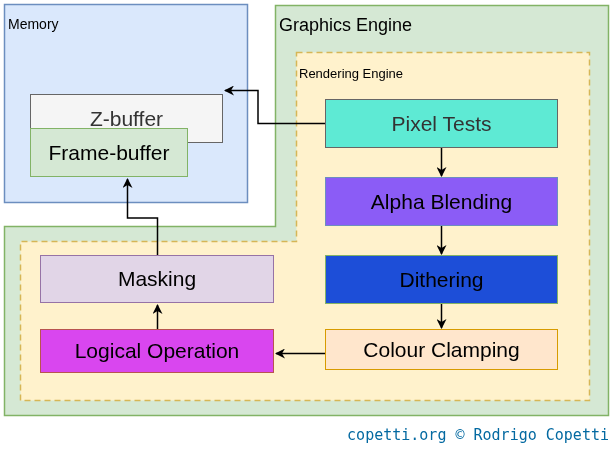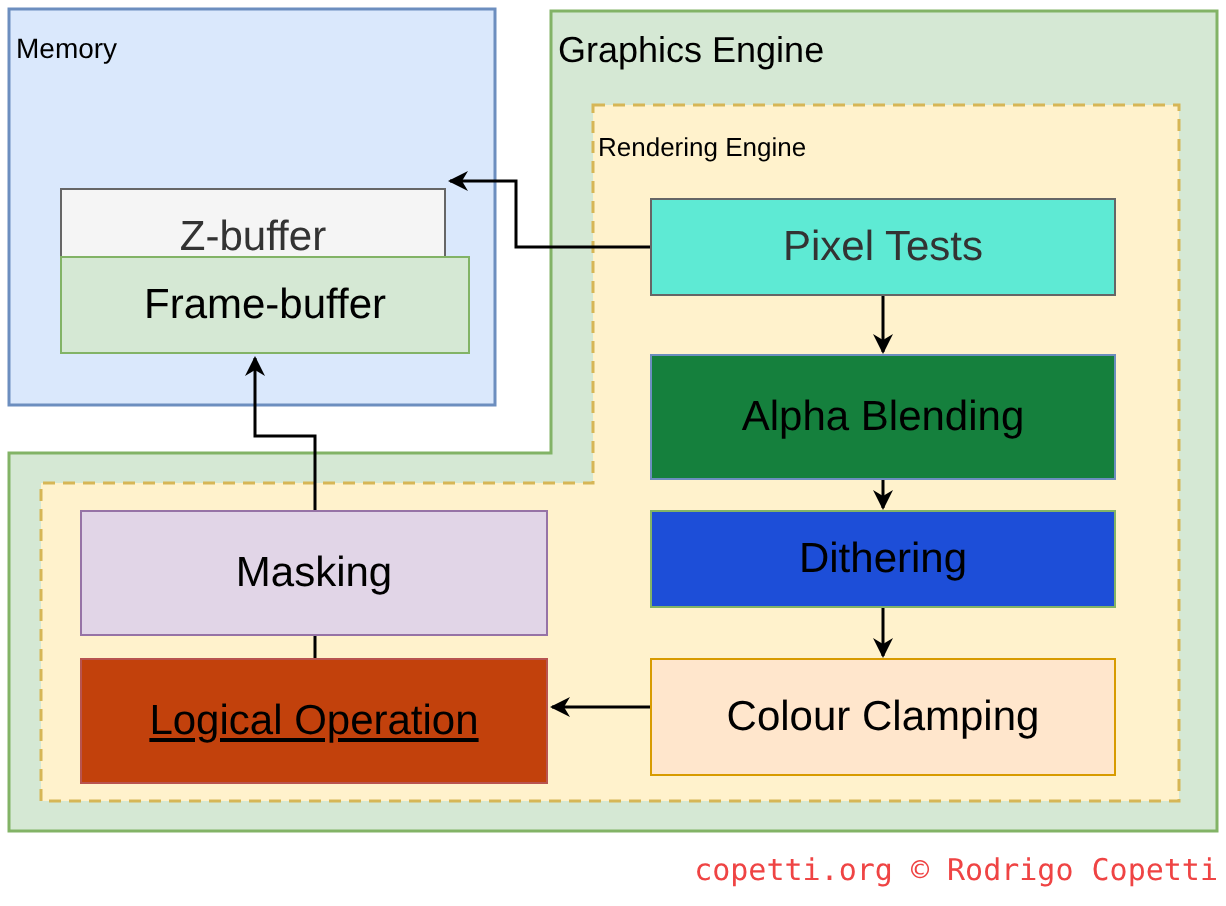--- a/index.html
+++ b/index.html
@@ -1,20 +1,20 @@
 <!DOCTYPE html>
 <html><head>
 <meta charset="utf-8">
 <style>
   html, body { margin:0; padding:0; background:#ffffff; }
   body { width:613px; height:453px; position:relative; overflow:hidden; font-family:"Liberation Sans", sans-serif; }
   svg { position:absolute; left:0; top:0; }
   .lbl { position:absolute; color:#000; white-space:nowrap; }
   .box { position:absolute; box-sizing:border-box; display:flex; align-items:center; justify-content:center; font-size:21px; color:#000; }
-  .footer { position:absolute; right:4px; top:426px; font-family:"DejaVu Sans Mono", monospace; font-size:15px; color:#ef4444; }
+  .footer { position:absolute; right:4px; top:426px; font-family:"DejaVu Sans Mono", monospace; font-size:15px; color:#0369a1; }
 </style>
 </head>
 <body>
 
 <svg width="613" height="453">
   <defs>
     <marker id="arrow" markerWidth="10" markerHeight="10" refX="9" refY="5" orient="auto" markerUnits="userSpaceOnUse">
       <path d="M0,0 L10,5 L0,10 L3,5 Z" fill="#000"></path>
     </marker>
   </defs>
@@ -34,35 +34,35 @@
   <path d="M157.5,255 L157.5,218 L127.5,218 L127.5,179" fill="none" stroke="#000" stroke-width="1.5" marker-end="url(#arrow)"></path>
 </svg>
 
 <div class="lbl" style="left:8px; top:16px; font-size:14px;">Memory</div>
 <div class="lbl" style="left:279px; top:15px; font-size:18px;">Graphics Engine</div>
 <div class="lbl" style="left:299px; top:66px; font-size:13px;">Rendering Engine</div>
 
 <div class="box" style="left: 30px; top: 66px; width: 193px; height: 49px; background: rgb(245, 245, 245); border: 1.5px solid rgb(102, 102, 102); color: rgb(51, 51, 51); margin-top: 28px;">
   <span>Z-buffer</span>
 </div>
-<div class="box" style="left: 30px; top: 128px; width: 205px; height: 49px; background: rgb(213, 232, 212); border: 1.5px solid rgb(130, 179, 102); color: rgb(0, 0, 0);">
+<div class="box" style="left: 30px; top: 128px; width: 158px; height: 49px; background: rgb(213, 232, 212); border: 1.5px solid rgb(130, 179, 102); color: rgb(0, 0, 0);">
   <span>Frame-buffer</span>
 </div>
 <div class="box" style="left: 325px; top: 99px; width: 233px; height: 49px; background: #5eead4; border: 1.5px solid rgb(102, 102, 102); color: rgb(51, 51, 51);">
   <span>Pixel Tests</span>
 </div>
-<div class="box" style="left: 325px; top: 177px; width: 233px; height: 63px; background: #15803d; border: 1.5px solid rgb(108, 142, 191); color: rgb(0, 0, 0);">
+<div class="box" style="left: 325px; top: 177px; width: 233px; height: 49px; background: #8b5cf6; border: 1.5px solid rgb(108, 142, 191); color: rgb(0, 0, 0);">
   <span>Alpha Blending</span>
 </div>
 <div class="box" style="left: 325px; top: 255px; width: 233px; height: 49px; background: #1d4ed8; border: 1.5px solid rgb(130, 179, 102); color: rgb(0, 0, 0);">
   <span>Dithering</span>
 </div>
-<div class="box" style="left: 325px; top: 329px; width: 233px; height: 59px; background: rgb(255, 230, 204); border: 1.5px solid rgb(215, 155, 0); color: rgb(0, 0, 0);">
+<div class="box" style="left: 325px; top: 329px; width: 233px; height: 41px; background: rgb(255, 230, 204); border: 1.5px solid rgb(215, 155, 0); color: rgb(0, 0, 0);">
   <span>Colour Clamping</span>
 </div>
-<div class="box" style="left: 40px; top: 255px; width: 234px; height: 63px; background: rgb(225, 213, 231); border: 1.5px solid rgb(150, 115, 166); color: rgb(0, 0, 0);">
+<div class="box" style="left: 40px; top: 255px; width: 234px; height: 48px; background: rgb(225, 213, 231); border: 1.5px solid rgb(150, 115, 166); color: rgb(0, 0, 0);">
   <span>Masking</span>
 </div>
-<div class="box" style="left: 40px; top: 329px; width: 234px; height: 63px; background: #c2410c; border: 1.5px solid rgb(184, 84, 80); color: rgb(0, 0, 0); text-decoration: underline;">
+<div class="box" style="left: 40px; top: 329px; width: 234px; height: 44px; background: #d946ef; border: 1.5px solid rgb(184, 84, 80); color: rgb(0, 0, 0);">
   <span>Logical Operation</span>
 </div>
 
 <div class="footer">copetti.org © Rodrigo Copetti</div>
 
 </body></html>

